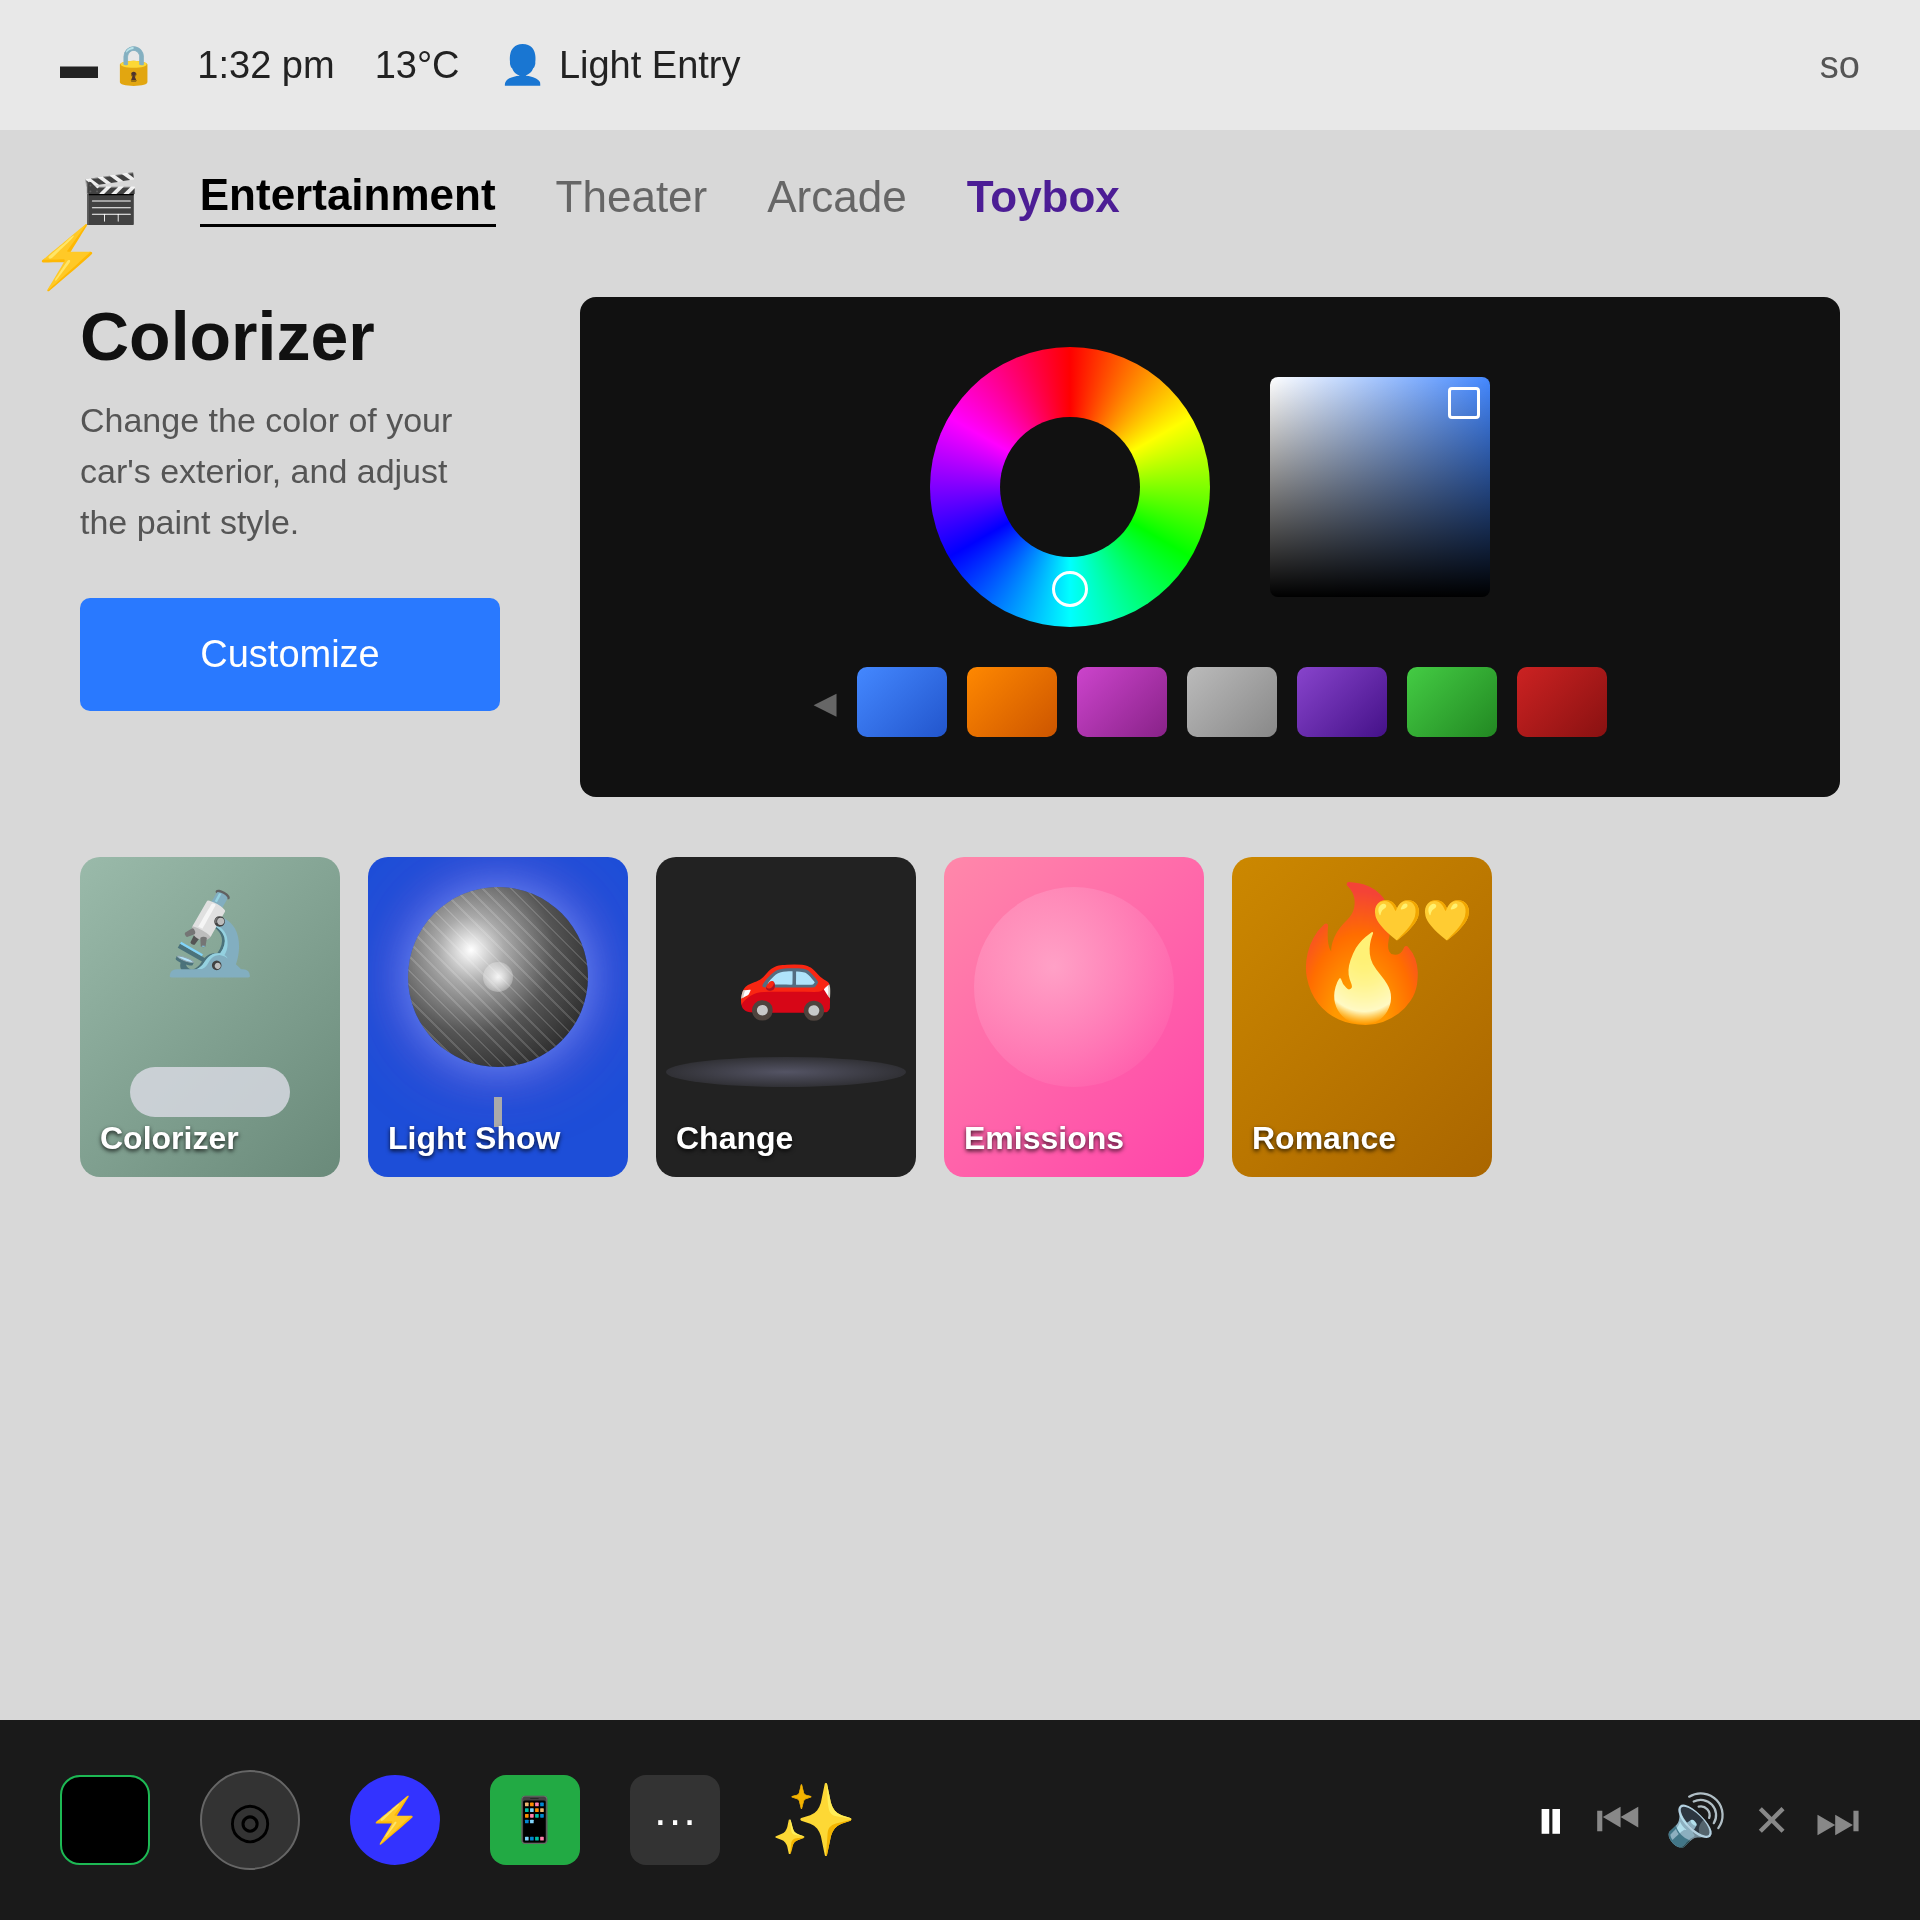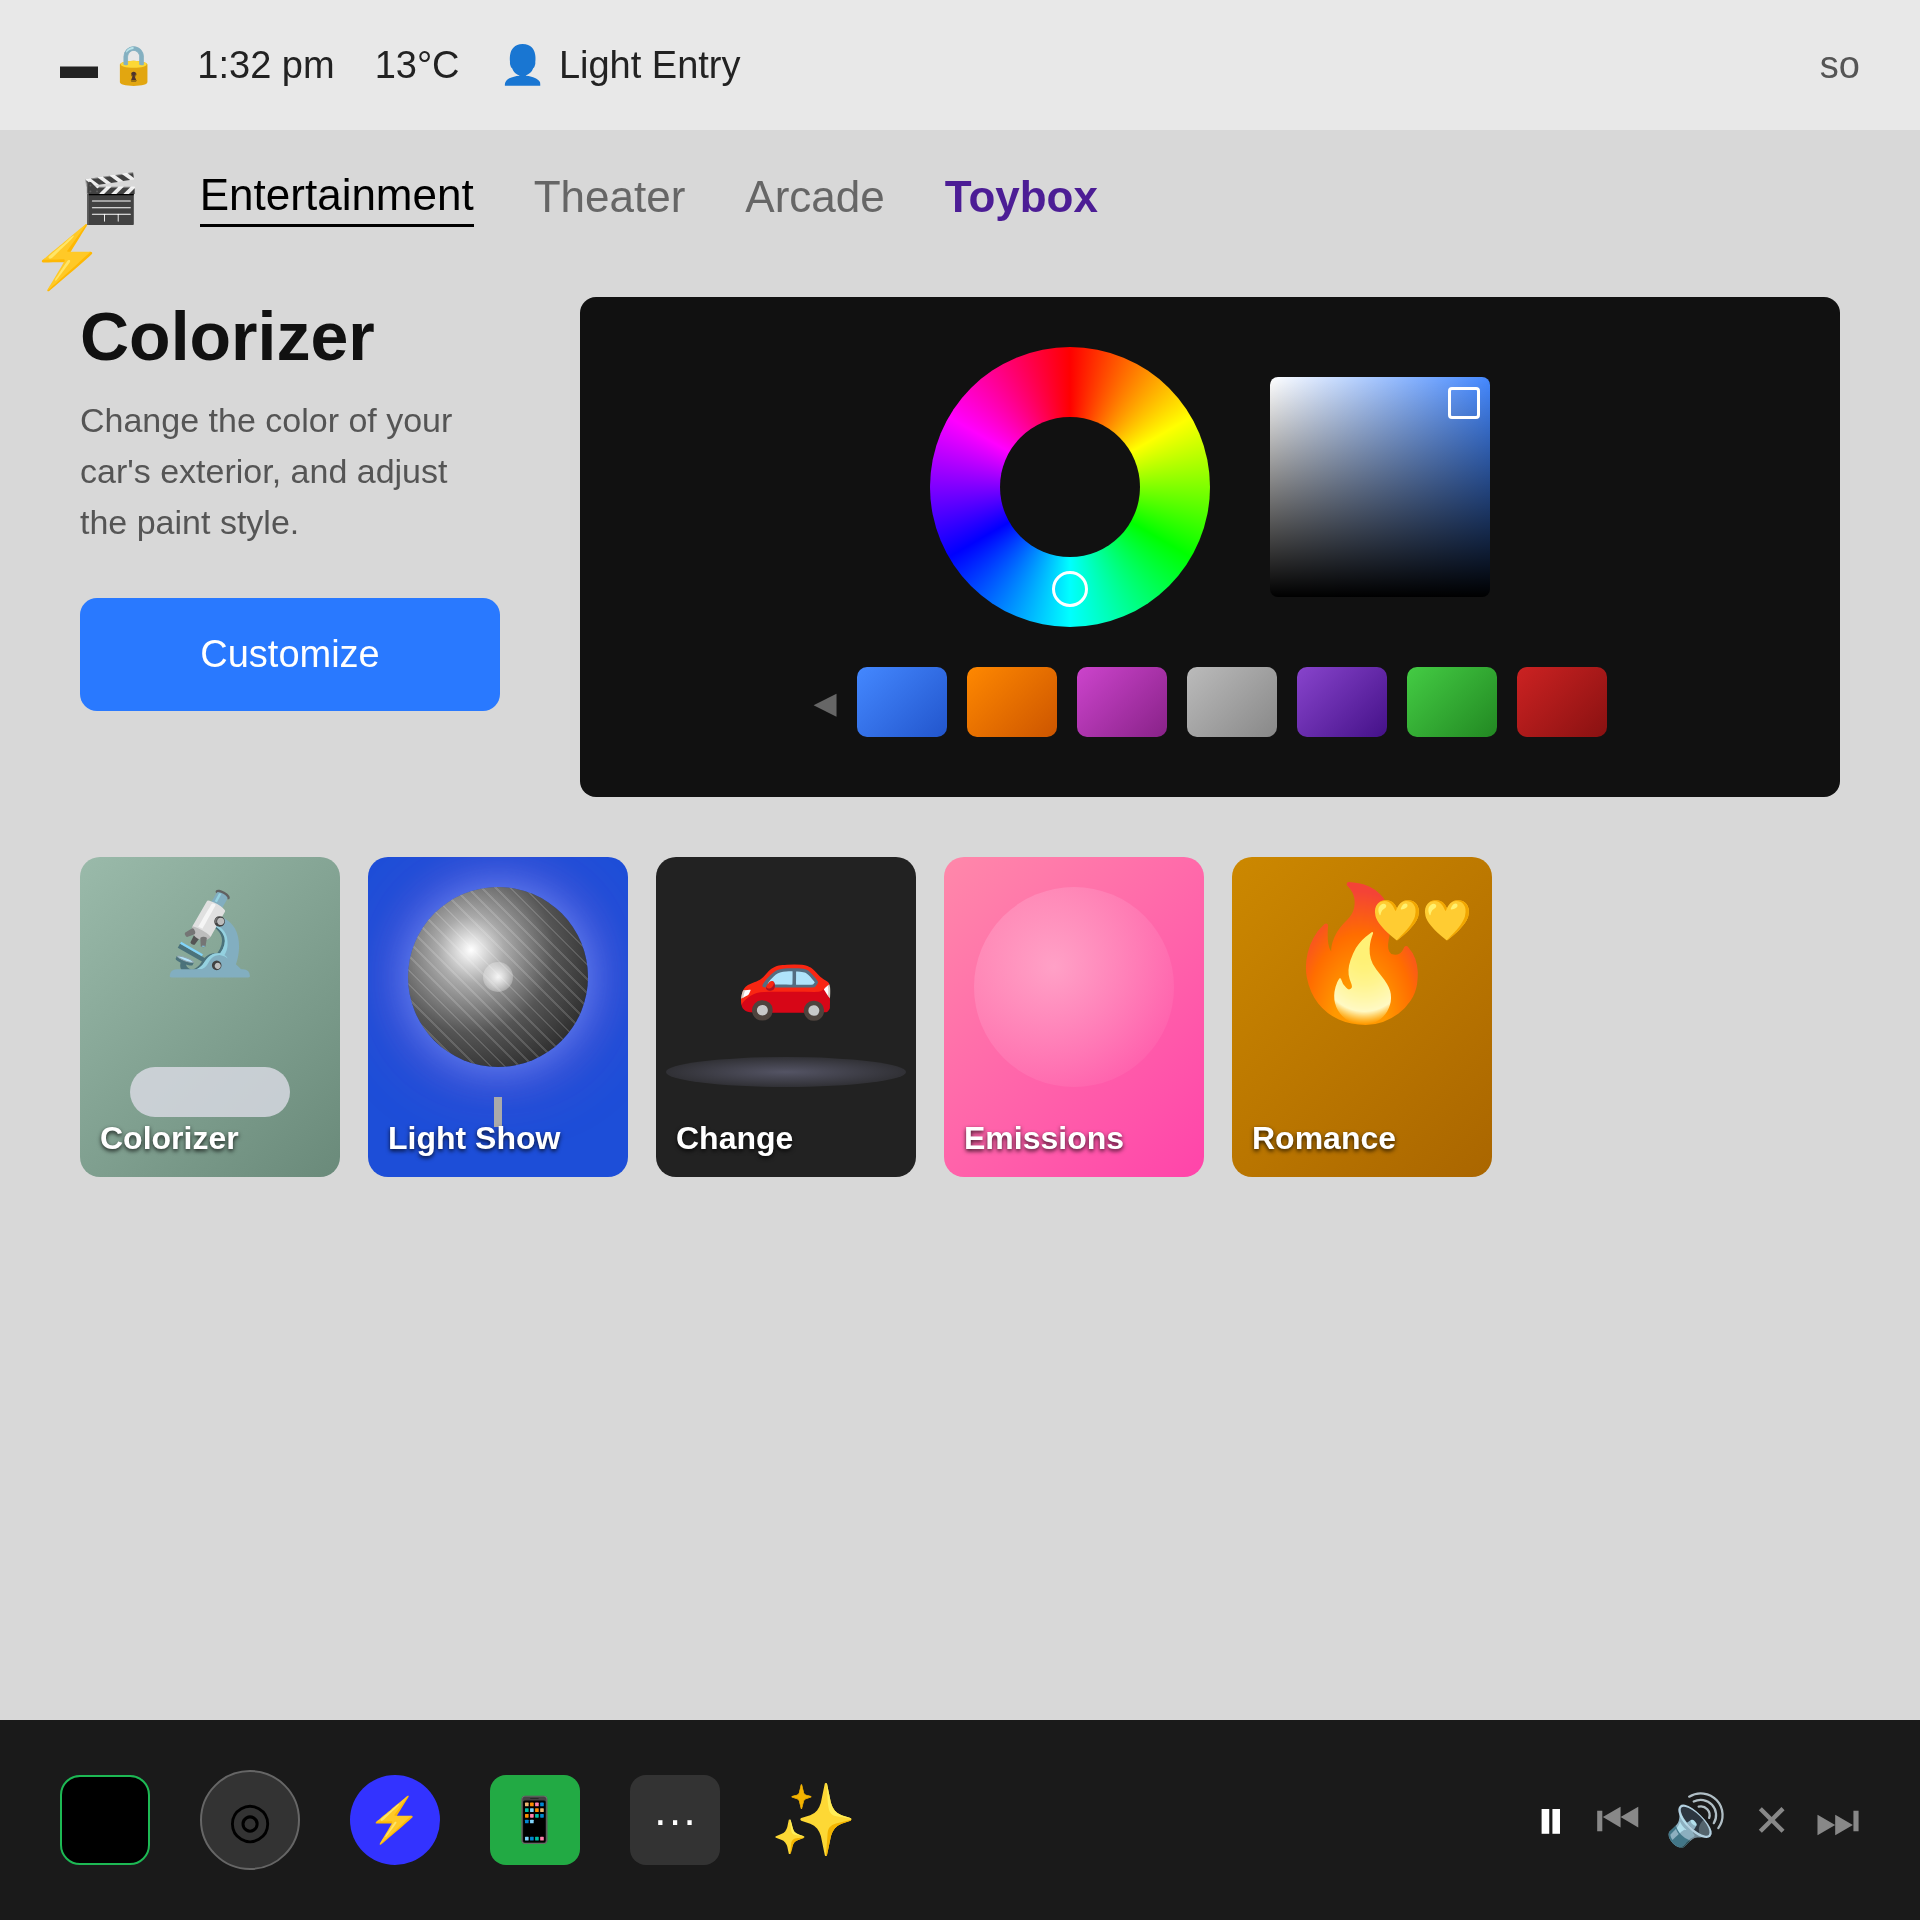--- a/index.html
+++ b/index.html
@@ -69,21 +69,21 @@
       font-size: 48px;
     }
     .nav-tab {
       font-size: 44px;
       color: #666;
       cursor: pointer;
       padding-bottom: 4px;
     }
     .nav-tab.active {
       color: #000;
-      font-weight: 400;
+      font-weight: 700;
       border-bottom: 3px solid #000;
     }
 
     
     .colorizer-section {
       display: flex;
       padding: 40px 80px;
       gap: 80px;
       align-items: flex-start;
     }
@@ -99,21 +99,21 @@
     .colorizer-desc {
       font-size: 34px;
       color: #555;
       line-height: 1.5;
       margin-bottom: 50px;
     }
     .customize-btn {
       background: #2979ff;
       color: white;
       border: none;
-      border-radius: 17px;
+      border-radius: 10px;
       padding: 35px 80px;
       font-size: 38px;
       font-weight: 500;
       cursor: pointer;
       width: 100%;
       max-width: 420px;
     }
 
     
     .color-picker-preview {

